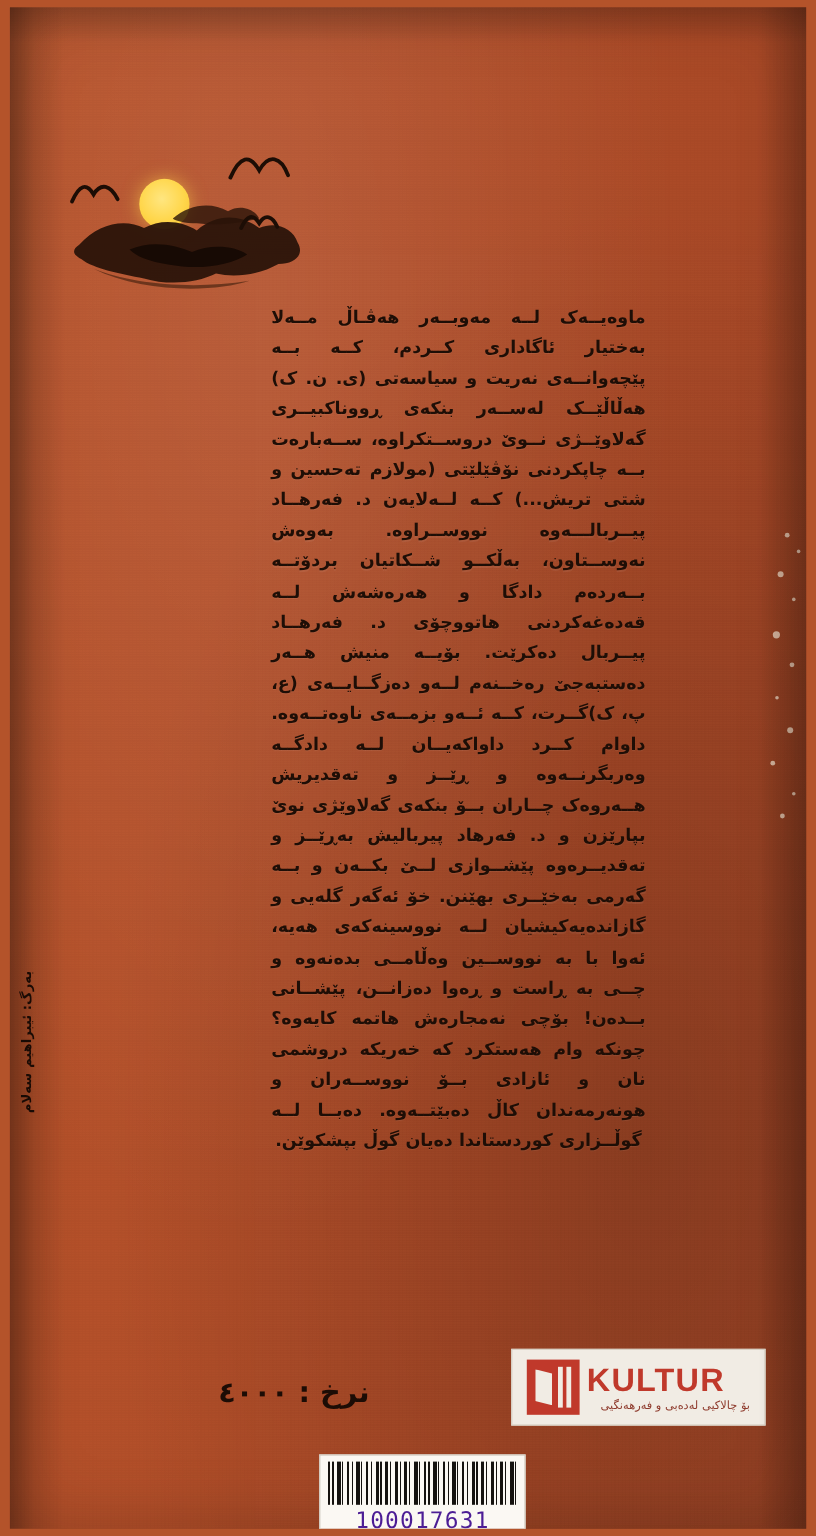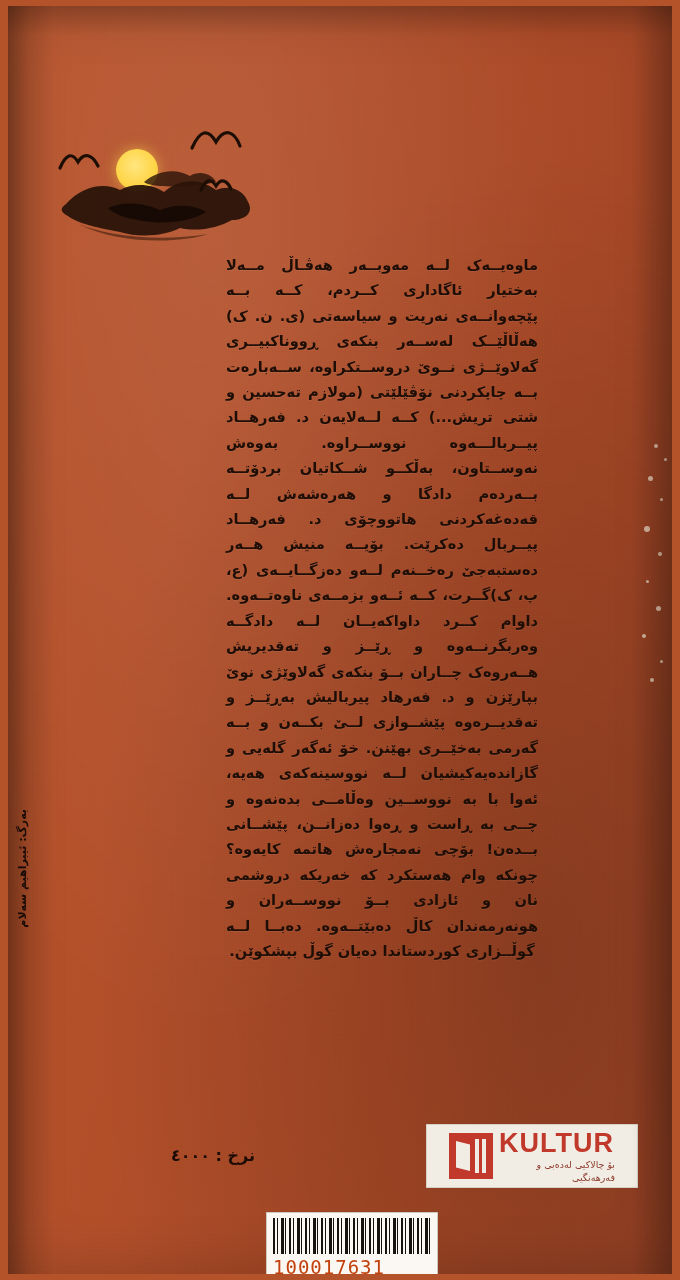--- a/index.html
+++ b/index.html
@@ -145,40 +145,39 @@
     letter-spacing: 0.4px;
     white-space: nowrap;
   }
 
   
   .price {
     position: absolute;
     left: 110px;
     top: 1140px;
     width: 190px;
-    text-align: center;
     direction: rtl;
     color: #1c0c05;
-    font-size: 16px;
+    font-size: 24px;
     font-weight: 700;
     letter-spacing: 1.2px;
   }
 
   
   .logo-block {
     position: absolute;
     left: 418px;
     top: 1118px;
     width: 212px;
     height: 64px;
     background: #f1ece4;
     border: 1px solid #d8d0c4;
     display: flex;
     align-items: center;
-    padding: 0 22px;
+    padding: 0 12px;
     box-sizing: border-box;
   }
   .logo-mark {
     width: 44px;
     height: 46px;
     background: #c0392b;
     position: relative;
     flex: 0 0 auto;
     margin-right: 6px;
   }
@@ -236,24 +235,25 @@
       #fbf8f3 2px, #fbf8f3 4px,
       #15120f 4px, #15120f 5px,
       #fbf8f3 5px, #fbf8f3 8px,
       #15120f 8px, #15120f 11px,
       #fbf8f3 11px, #fbf8f3 12px,
       #15120f 12px, #15120f 13px,
       #fbf8f3 13px, #fbf8f3 16px
     );
   }
   .barcode-number {
+    text-align: center;
     font-family: "DejaVu Sans Mono", monospace;
     font-size: 19px;
     letter-spacing: 1px;
-    color: #c2410c;
+    color: #4c1d95;
     line-height: 26px;
   }
 
   
   .speckles { position: absolute; inset: 0; pointer-events: none; }
   .speckles i {
     position: absolute;
     display: block;
     background: #e9d9c6;
     border-radius: 50%;

